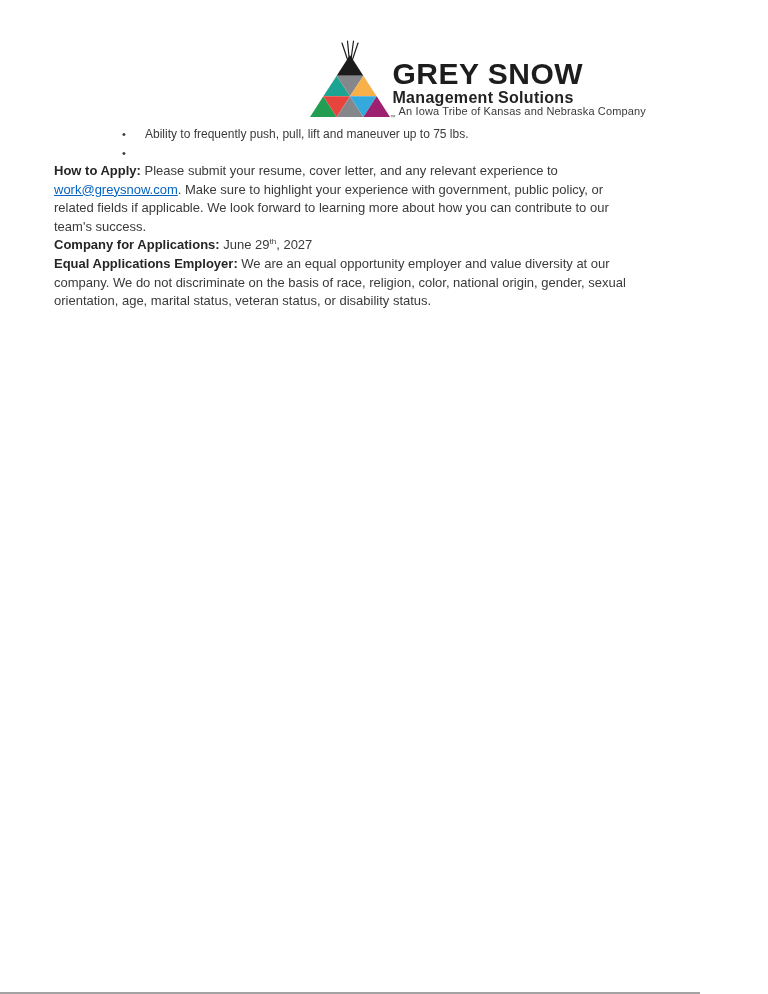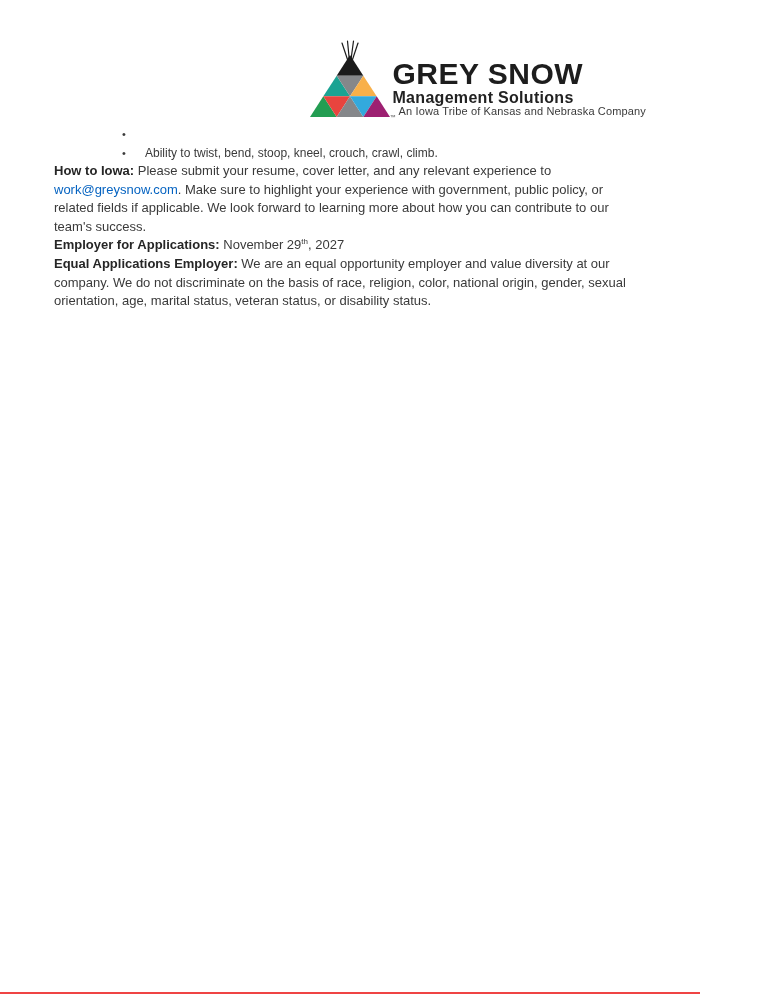--- a/index.html
+++ b/index.html
@@ -3,21 +3,21 @@
 <meta charset="utf-8">
 <style>
   html,body{margin:0;padding:0;}
   .page{
     position:relative;
     width:700px;height:994px;
     background:#ffffff;
     font-family:"Liberation Sans", sans-serif;
     color:var(--text,#383838);
     overflow:hidden;
-    border-bottom:2px solid #ef4444;
+    border-bottom:2px solid #a3a3a3;
     box-sizing:border-box;
   }
 
   
   .logo{
     position:absolute;top:40px;right:54px;
     display:flex;align-items:flex-end;
   }
   .tipi-wrap{position:relative;width:82px;height:77px;flex:0 0 auto;}
   .tipi-wrap svg{display:block;width:82px;height:77px;}
@@ -49,21 +49,21 @@
   }
   .bullet-marker{width:23px;flex:0 0 auto;font-size:11px;}
   p.para{
     margin:0;max-width:652px;
     font-size:13px;line-height:18.6px;color:#3a3a3a;
   }
   .para b{color:#262626;}
   .p-apply{margin-top:31px;}
   .p-deadline{margin-top:18px;}
   .p-eoe{margin-top:18px;}
-  a.email{color:var(--link,#0563C1);cursor:pointer;}
+  a.email{color:var(--link,#0563C1);text-decoration:underline;cursor:pointer;}
   sup{font-size:8px;line-height:0;}
 </style>
 </head>
 <body>
 
 <div class="page">
 
   <div class="logo">
     <div class="tipi-wrap">
       <svg viewBox="0 -15 80 77" xmlns="http://www.w3.org/2000/svg">
@@ -94,27 +94,27 @@
       <span class="brand-subtitle">Management Solutions</span>
       <span class="brand-tagline">An Iowa Tribe of Kansas and Nebraska Company</span>
     </div>
   </div>
 
   <div class="content">
 
     <ul class="bullets">
       <li class="bullet-row">
         <span class="bullet-marker">•</span>
+        <span>Ability to frequently push, pull, lift and maneuver up to 75 lbs.</span>
       </li>
       <li class="bullet-row">
         <span class="bullet-marker">•</span>
-        <span>Ability to twist, bend, stoop, kneel, crouch, crawl, climb.</span>
       </li>
     </ul>
 
-    <p class="para p-apply"><b>How to Iowa:</b><span> Please submit your resume, cover letter, and any relevant experience to </span><a class="email">work@greysnow.com</a><span>. Make sure to highlight your experience with government, public policy, or related fields if applicable. We look forward to learning more about how you can contribute to our team's success.</span></p>
+    <p class="para p-apply"><b>How to Apply:</b><span> Please submit your resume, cover letter, and any relevant experience to </span><a class="email">work@greysnow.com</a><span>. Make sure to highlight your experience with government, public policy, or related fields if applicable. We look forward to learning more about how you can contribute to our team's success.</span></p>
 
-    <p class="para p-deadline"><b>Employer for Applications:</b><span> November 29</span><sup>th</sup><span>, 2027</span></p>
+    <p class="para p-deadline"><b>Company for Applications:</b><span> June 29</span><sup>th</sup><span>, 2027</span></p>
 
     <p class="para p-eoe"><b>Equal Applications Employer:</b><span> We are an equal opportunity employer and value diversity at our company. We do not discriminate on the basis of race, religion, color, national origin, gender, sexual orientation, age, marital status, veteran status, or disability status.</span></p>
 
   </div>
 </div>
 
 </body></html>

